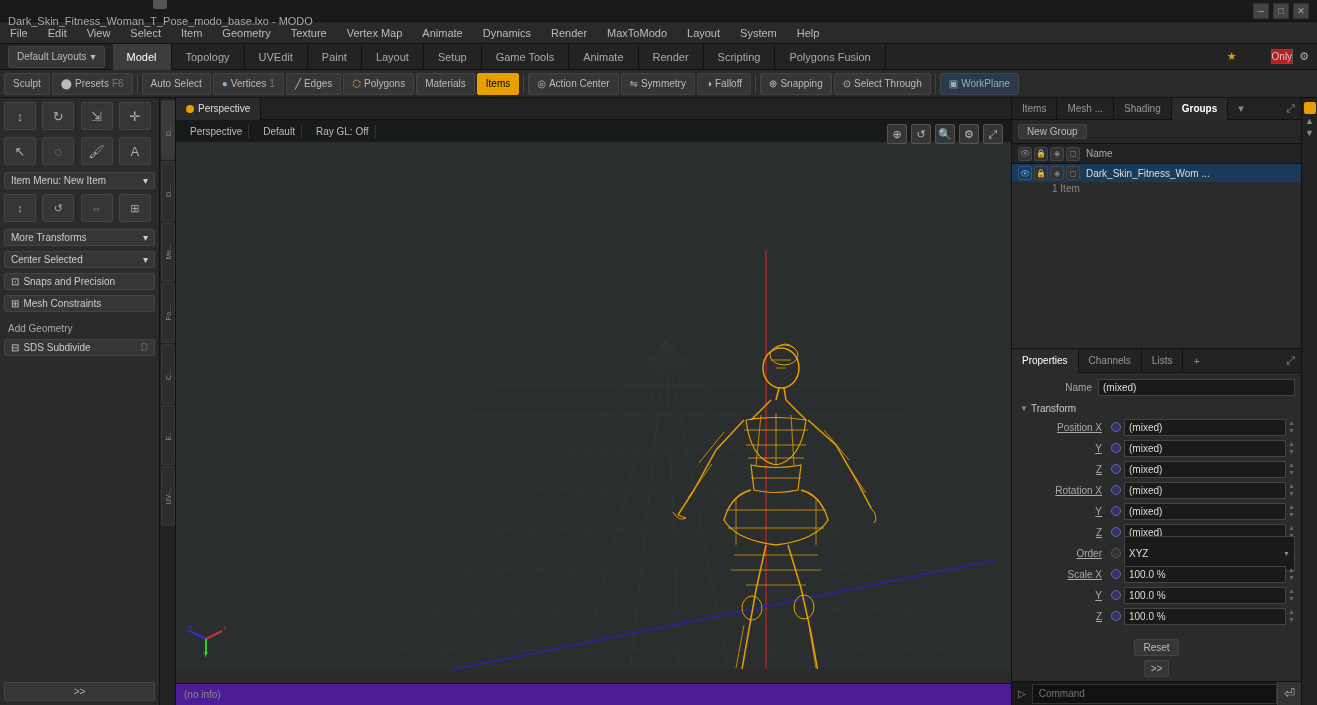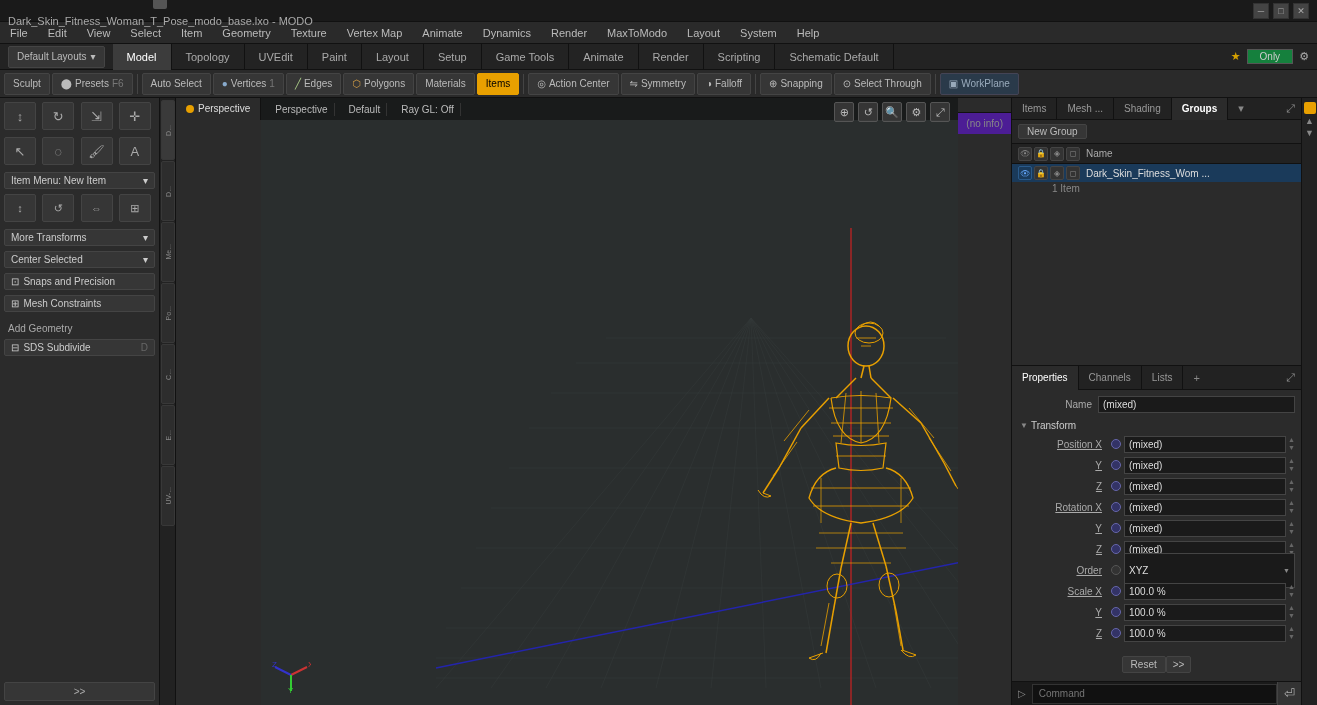--- a/index.html
+++ b/index.html
@@ -15,21 +15,21 @@
     
     #menubar { height: 22px; background: #2a2a2a; display: flex; align-items: center; border-bottom: 1px solid #111; }
     .menu-item { padding: 0 10px; height: 22px; display: flex; align-items: center; color: #bbb; cursor: pointer; font-size: 11px; }
 
     
     #tabbar { height: 26px; background: #232323; display: flex; align-items: center; border-bottom: 1px solid #111; }
     .tab { padding: 0 14px; height: 26px; display: flex; align-items: center; color: #aaa; cursor: pointer; font-size: 11px; border-right: 1px solid #111; }
     .tab.active { background: #3c3c3c; color: #fff; }
     #tabbar-right { margin-left: auto; display: flex; align-items: center; gap: 6px; padding-right: 8px; }
     #star-btn { color: #d4a000; font-size: 11px; }
-    #only-btn { background: #15803d; border: 1px solid #555; padding: 1px 12px; color: #ccc; font-size: 10px; cursor: pointer; }
+    #only-btn { background: #b91c1c; border: 1px solid #555; padding: 1px 0; color: #ccc; font-size: 10px; cursor: pointer; margin-left: 28px; }
     #settings-icon { color: #aaa; cursor: pointer; }
 
     
     #toolbar { height: 28px; background: #2a2a2a; display: flex; align-items: center; border-bottom: 1px solid #111; gap: 2px; padding: 0 4px; }
     .tool-btn { padding: 1px 8px; height: 22px; background: #363636; border: 1px solid #444; color: #bbb; font-size: 10px; cursor: pointer; display: flex; align-items: center; gap: 3px; border-radius: 2px; }
     .tool-btn.active { background: #e8a000; color: #000; border-color: #e8a000; }
     .tool-separator { width: 1px; height: 20px; background: #444; margin: 0 2px; }
     .workplane-btn { padding: 1px 8px; height: 22px; background: #2a3a4a; border: 1px solid #445; color: #9ab; font-size: 10px; cursor: pointer; display: flex; align-items: center; gap: 3px; border-radius: 2px; }
 
     
@@ -47,21 +47,21 @@
     #left-collapse { margin-top: auto; padding: 4px; }
     .collapse-btn { width: 100%; padding: 3px; background: #363636; border: 1px solid #444; color: #aaa; font-size: 10px; cursor: pointer; text-align: center; border-radius: 2px; }
 
     
     #side-strip { width: 16px; background: #222; border-right: 1px solid #111; display: flex; flex-direction: column; gap: 1px; padding: 2px 1px; }
     .side-strip-item { width: 14px; height: 60px; background: #2d2d2d; border: 1px solid #383838; border-radius: 2px; cursor: pointer; display: flex; align-items: center; justify-content: center; }
     .side-strip-item span { color: #888; font-size: 7px; writing-mode: vertical-rl; transform: rotate(180deg); }
     .side-strip-item.active { background: #3a3a3a; }
 
     
-    #viewport-area { flex: 1; display: flex; flex-direction: row; }
+    #viewport-area { flex: 1; display: flex; flex-direction: column; }
     #viewport-tabs { height: 22px; background: #222; display: flex; align-items: center; border-bottom: 1px solid #111; }
     .viewport-tab { padding: 0 10px; height: 22px; display: flex; align-items: center; color: #999; font-size: 10px; border-right: 1px solid #111; cursor: pointer; gap: 4px; }
     .viewport-tab.active { background: #2b2b2b; color: #ddd; }
     .viewport-tab-dot { width: 8px; height: 8px; border-radius: 50%; background: #555; }
     #viewport { flex: 1; background: #2d3030; position: relative; overflow: hidden; }
     #viewport-header { position: absolute; top: 0; left: 0; right: 0; height: 22px; background: rgba(0,0,0,0.4); display: flex; align-items: center; padding: 0 8px; gap: 8px; z-index: 5; }
     .vp-header-item { color: #bbb; font-size: 10px; padding: 1px 6px; border-right: 1px solid #333; cursor: pointer; }
     #viewport-controls { position: absolute; top: 4px; right: 8px; display: flex; gap: 4px; z-index: 5; }
     .vp-ctrl-btn { width: 20px; height: 20px; background: rgba(60,60,60,0.8); border: 1px solid #555; color: #bbb; font-size: 11px; display: flex; align-items: center; justify-content: center; cursor: pointer; border-radius: 2px; }
 
@@ -127,21 +127,21 @@
     .prop-circle.blue { background: #336; border-color: #66a; }
     .prop-arrows { display: flex; flex-direction: column; margin-left: 2px; }
     .prop-arrow { color: #666; font-size: 7px; line-height: 8px; cursor: pointer; }
     .prop-name-row { display: flex; align-items: center; height: 20px; margin-bottom: 3px; }
     .prop-name-label { color: #aaa; font-size: 10px; width: 80px; text-align: right; padding-right: 6px; }
     .section-header { color: #ccc; font-size: 10px; padding: 3px 2px; cursor: pointer; display: flex; align-items: center; gap: 3px; }
     .section-header::before { content: '▼'; font-size: 8px; color: #888; }
     .prop-dropdown { flex: 1; height: 35px; background: #1a1a1a; border: 1px solid #444; color: #ddd; font-size: 10px; padding: 0 4px; display: flex; align-items: center; justify-content: space-between; cursor: pointer; }
     .prop-dropdown::after { content: '▼'; font-size: 7px; color: #888; }
     .reset-btn { padding: 2px 8px; background: #363636; border: 1px solid #444; color: #bbb; font-size: 10px; cursor: pointer; border-radius: 2px; margin: 4px 0; }
-    #props-bottom { padding: 4px 6px; display: flex; justify-content: center; align-items: center; }
+    #props-bottom { padding: 4px 6px; display: flex; justify-content: space-between; align-items: center; flex-direction: column; }
     .props-nav-btn { padding: 2px 6px; background: #363636; border: 1px solid #444; color: #bbb; font-size: 10px; cursor: pointer; border-radius: 2px; }
 
     
     #command-bar { height: 24px; background: #1a1a1a; display: flex; align-items: center; border-top: 1px solid #111; }
     #command-label { color: #888; font-size: 10px; padding: 0 6px; }
     #command-input { flex: 1; height: 20px; background: #111; border: 1px solid #333; color: #ddd; font-size: 10px; padding: 0 6px; }
     #command-exec { width: 24px; height: 24px; background: #333; border: none; border-left: 1px solid #444; color: #aaa; cursor: pointer; display: flex; align-items: center; justify-content: center; }
 
     .scrollbar-thin { scrollbar-width: thin; scrollbar-color: #444 #222; }
   </style>
@@ -188,21 +188,21 @@
   <div class="tab active">Model</div>
   <div class="tab">Topology</div>
   <div class="tab">UVEdit</div>
   <div class="tab">Paint</div>
   <div class="tab">Layout</div>
   <div class="tab">Setup</div>
   <div class="tab">Game Tools</div>
   <div class="tab">Animate</div>
   <div class="tab">Render</div>
   <div class="tab">Scripting</div>
-  <div class="tab">Schematic Default</div>
+  <div class="tab">Polygons Fusion</div>
   <div id="tabbar-right">
     <span id="star-btn">★</span>
     <div id="only-btn">Only</div>
     <span id="settings-icon">⚙</span>
   </div>
 </div>
 
 <div id="toolbar">
   <div class="tool-btn">
     <span>Sculpt</span>

